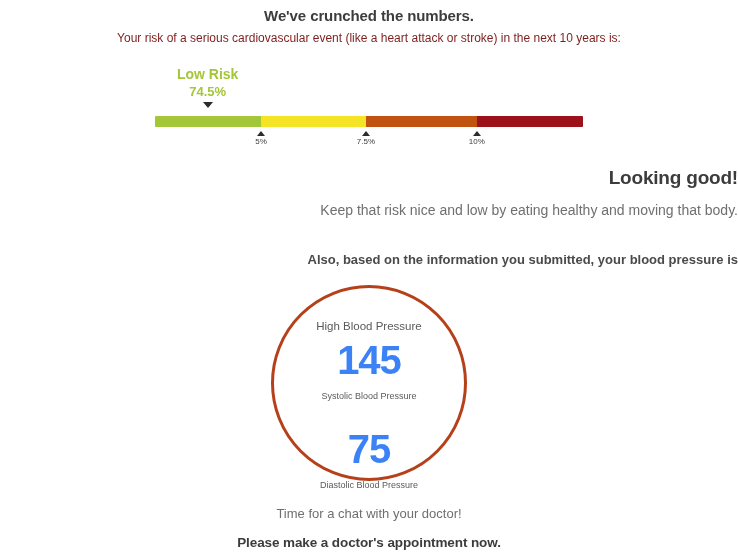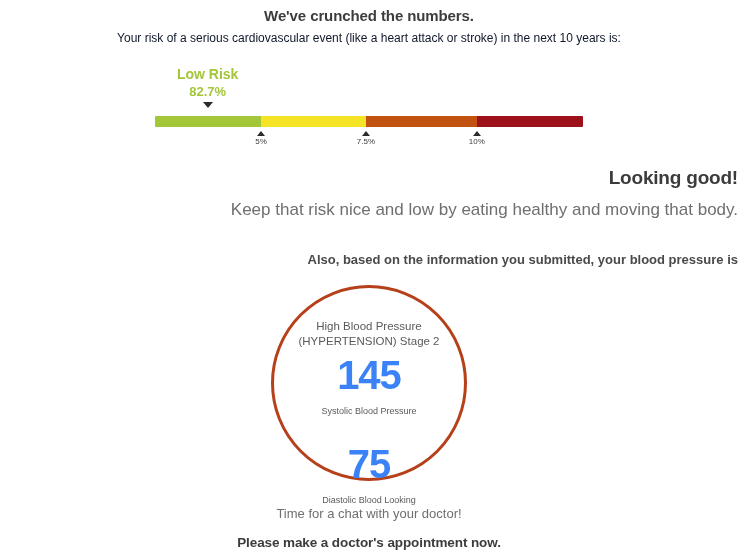--- a/index.html
+++ b/index.html
@@ -31,21 +31,21 @@
   .header-title {
     font-size: 15px;
     font-weight: bold;
     color: #3c3c3c;
     letter-spacing: -0.1px;
     line-height: 16px;
   }
   .header-sub {
     font-size: 12px;
     font-weight: normal;
-    color: #0f172a;
+    color: #7f1d1d;
     line-height: 16px;
     margin-top: 6px;
   }
 
   
   .risk-block {
     position: relative;
     width: 428px;
     margin: 0 auto;
     margin-top: 20px;
@@ -130,21 +130,21 @@
     padding-left: 34px;
   }
   .verdict-title {
     font-size: 19px;
     font-weight: bold;
     color: #3c3c3c;
     line-height: 24px;
     letter-spacing: -0.2px;
   }
   .verdict-sub {
-    font-size: 17px;
+    font-size: 14px;
     color: #6f6f6f;
     line-height: 16px;
     margin-top: 12px;
   }
 
   
   .bp-heading {
     text-align: right;
     margin-top: 33px;
     font-size: 13px;
@@ -226,21 +226,21 @@
 
   <div class="header">
     <div class="header-title">We've crunched the numbers.</div>
     <div class="header-sub">Your risk of a serious cardiovascular event (like a heart attack or stroke) in the next 10 years is:</div>
   </div>
 
   <div class="risk-block">
 
     <div class="risk-pointer" id="risk-pointer" style="left: 12.3%;">
       <div class="risk-label" style="color: rgb(164, 198, 57);">Low Risk</div>
-      <div class="risk-value" style="color: rgb(164, 198, 57);">82.7%</div>
+      <div class="risk-value" style="color: rgb(164, 198, 57);">74.5%</div>
       <div class="risk-caret"></div>
     </div>
 
     <div class="risk-bar" id="risk-bar">
         <div class="risk-seg" style="width: 24.8%; background: rgb(164, 198, 57);"></div>
         <div class="risk-seg" style="width: 24.5%; background: rgb(245, 227, 37);"></div>
         <div class="risk-seg" style="width: 26%; background: rgb(193, 82, 15);"></div>
         <div class="risk-seg" style="width: 24.7%; background: rgb(156, 17, 26);"></div>
       </div>
 
@@ -264,26 +264,25 @@
   <div class="verdict">
     <div class="verdict-title">Looking good!</div>
     <div class="verdict-sub">Keep that risk nice and low by eating healthy and moving that body.</div>
   </div>
 
   <div class="bp-heading">Also, based on the information you submitted, your blood pressure is</div>
 
   <div class="bp-circle-wrap">
     <div class="bp-circle" id="bp-circle" style="border-color: rgb(181, 64, 26);">
       <div class="bp-category">High Blood Pressure</div>
-      <div class="bp-category">(HYPERTENSION) Stage 2</div>
       <div class="bp-number">145</div>
       <div class="bp-caption">Systolic Blood Pressure</div>
       <div class="bp-divider"></div>
       <div class="bp-number small">75</div>
-      <div class="bp-caption">Diastolic Blood Looking</div>
+      <div class="bp-caption">Diastolic Blood Pressure</div>
     </div>
   </div>
 
   <div class="advice">
     <div class="advice-line">Time for a chat with your doctor!</div>
     <div class="advice-title">Please make a doctor's appointment now.</div>
 
   </div>
 
 </div>

